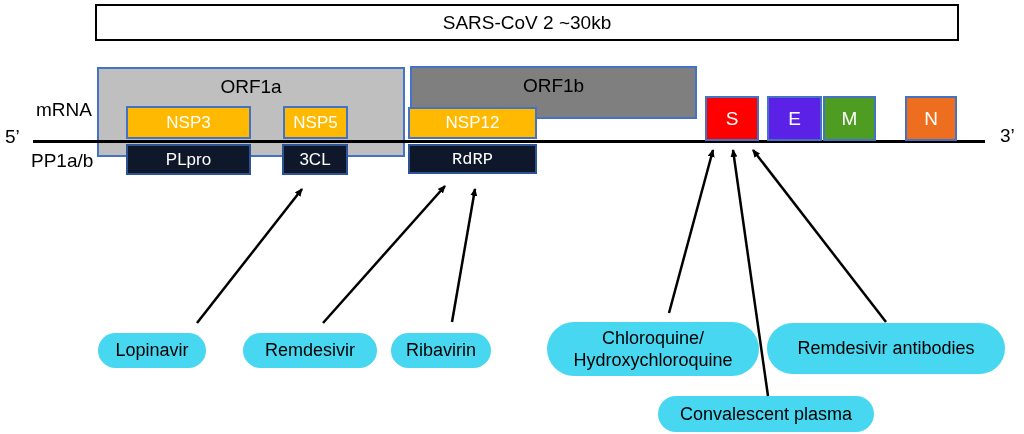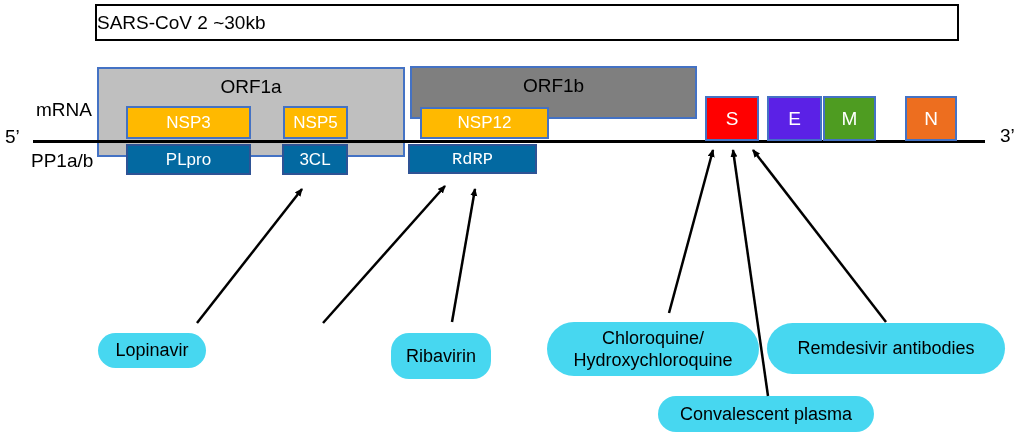--- a/index.html
+++ b/index.html
@@ -15,21 +15,21 @@
     background: #ffffff;
     overflow: hidden;
   }
   .abs { position: absolute; box-sizing: border-box; }
 
   
   .title-box {
     left: 95px; top: 4px; width: 864px; height: 37px;
     border: 2.5px solid #000000;
     background: #ffffff;
-    display: flex; align-items: center; justify-content: flex-start;
+    display: flex; align-items: center; justify-content: center;
     font-size: 19px; color: #000000;
   }
 
   
   .orf {
     border: 2px solid #4472C4;
     color: #000000;
     font-size: 19px;
     text-align: center;
     padding-top: 7px;
@@ -40,25 +40,25 @@
   
   .nsp {
     background: #FFB900;
     border: 2px solid #4472C4;
     color: #ffffff;
     font-size: 17px;
     display: flex; align-items: center; justify-content: center;
   }
   .nsp3  { left: 126px; top: 106px; width: 125px; height: 33px; }
   .nsp5  { left: 283px; top: 106px; width: 65px;  height: 33px; }
-  .nsp12 { left: 408px; top: 107px; width: 129px; height: 32px; margin-left: 12px; }
+  .nsp12 { left: 408px; top: 107px; width: 129px; height: 32px; }
 
   
   .prot {
-    background: #0369a1;
+    background: #0f172a;
     border: 2px solid #2E5395;
     color: #ffffff;
     font-size: 17px;
     display: flex; align-items: center; justify-content: center;
   }
   .plpro { left: 126px; top: 144px; width: 125px; height: 31px; }
   .cl3   { left: 282px; top: 144px; width: 66px;  height: 31px; }
   .rdrp  { left: 408px; top: 144px; width: 129px; height: 30px; font-family: Liberation Mono, monospace; }
 
   
@@ -86,21 +86,21 @@
     background: #47D7F0;
     color: #000000;
     font-size: 18px;
     display: flex; align-items: center; justify-content: center;
     text-align: center;
     white-space: pre-line;
     line-height: 1.25;
   }
   .b-lopinavir    { left: 98px;  top: 333px; width: 108px; height: 35px; border-radius: 18px; }
   .b-remdesivir   { left: 243px; top: 333px; width: 134px; height: 35px; border-radius: 18px; }
-  .b-ribavirin    { left: 391px; top: 333px; width: 100px; height: 46px; border-radius: 18px; }
+  .b-ribavirin    { left: 391px; top: 333px; width: 100px; height: 35px; border-radius: 18px; }
   .b-chloroquine  { left: 547px; top: 322px; width: 212px; height: 54px; border-radius: 27px; }
   .b-monoclonal   { left: 767px; top: 323px; width: 238px; height: 51px; border-radius: 26px; }
   .b-convalescent { left: 658px; top: 396px; width: 216px; height: 36px; border-radius: 18px; }
 
   
   svg.arrows {
     position: absolute;
     left: 0; top: 0;
     width: 1024px; height: 434px;
     pointer-events: none;
@@ -133,20 +133,21 @@
   <div class="abs prot plpro">PLpro</div>
   <div class="abs prot cl3">3CL</div>
   <div class="abs prot rdrp">RdRP</div>
 
   <div class="abs sg gene-s">S</div>
   <div class="abs sg gene-e">E</div>
   <div class="abs sg gene-m">M</div>
   <div class="abs sg gene-n">N</div>
 
   <div class="abs bubble b-lopinavir">Lopinavir</div>
+  <div class="abs bubble b-remdesivir">Remdesivir</div>
   <div class="abs bubble b-ribavirin">Ribavirin</div>
   <div class="abs bubble b-chloroquine">Chloroquine/
 Hydroxychloroquine</div>
   <div class="abs bubble b-monoclonal">Remdesivir antibodies</div>
   <div class="abs bubble b-convalescent">Convalescent plasma</div>
 
   <svg class="arrows" viewBox="0 0 1024 434" xmlns="http://www.w3.org/2000/svg">
     <defs>
       <marker id="ah" markerWidth="9" markerHeight="8" refX="7" refY="3.5" orient="auto" markerUnits="userSpaceOnUse">
         <path d="M0,0 L8,3.5 L0,7 Z" fill="#000000"></path>

